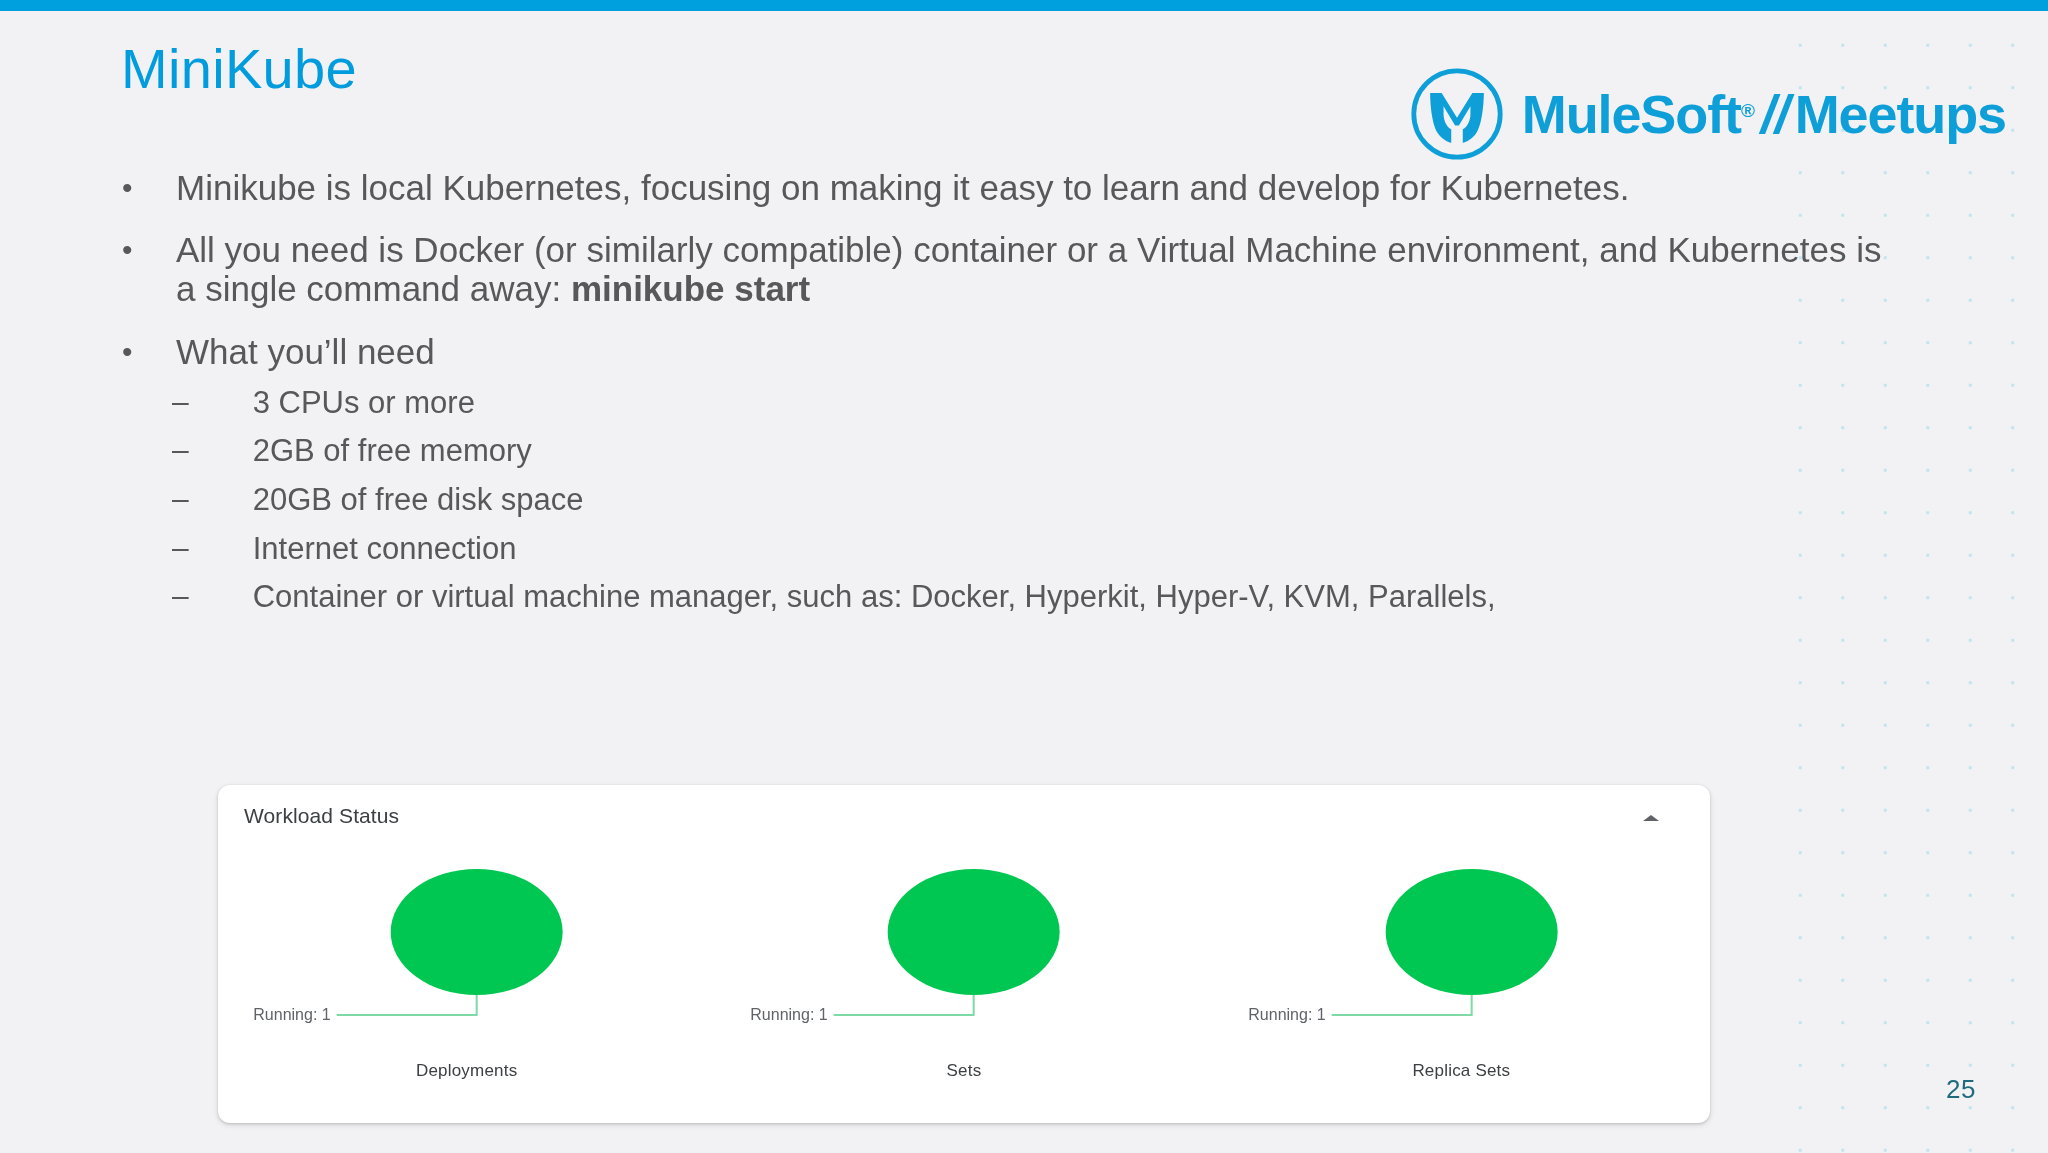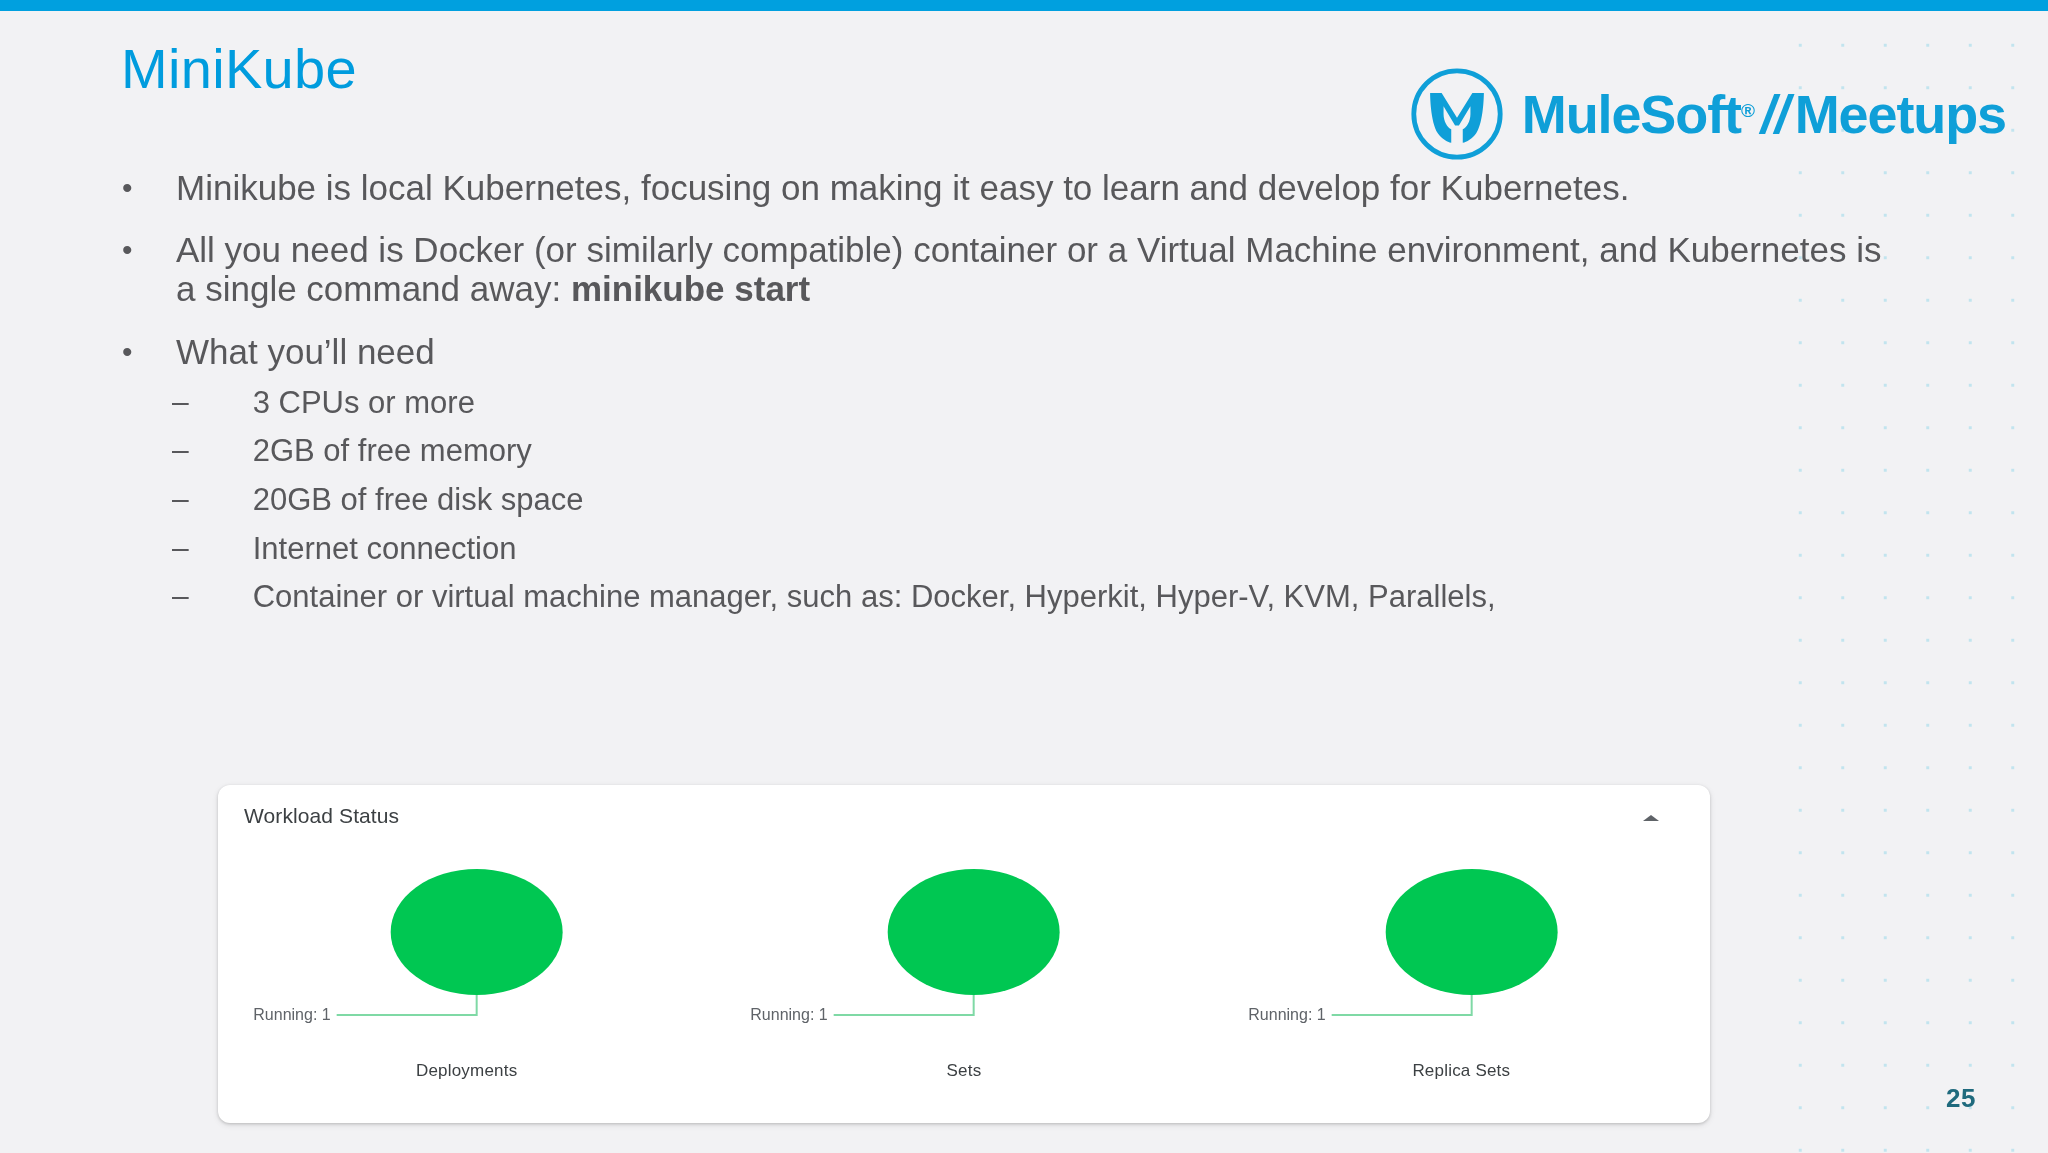--- a/index.html
+++ b/index.html
@@ -171,25 +171,24 @@
     text-align: center;
     font-size: 17px;
     color: #3C4043;
     letter-spacing: 0.2px;
   }
 
   
   .page-number {
     position: absolute;
     right: 72px;
-    bottom: 39px;
+    bottom: 48px;
     font-size: 26px;
     color: #1F6A7D;
     letter-spacing: 0.5px;
-    font-weight: bold;
   }
 </style>
 </head>
 <body>
 
 <div class="slide">
 
   <div class="top-bar"></div>
   <div class="dot-grid"></div>
 

